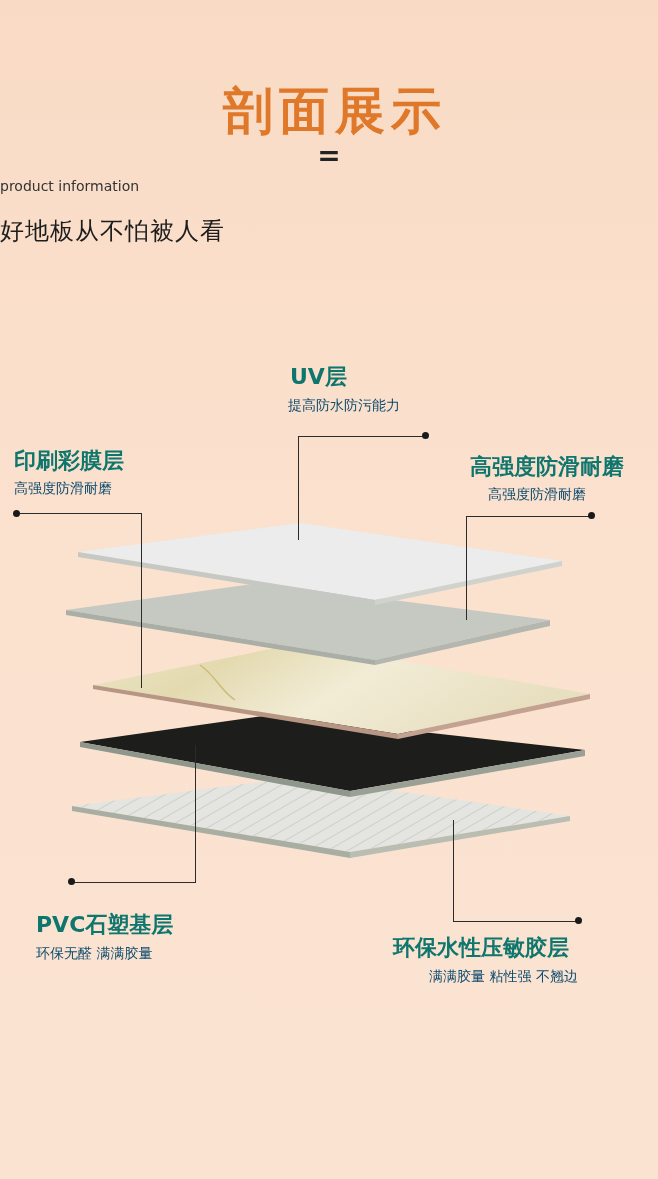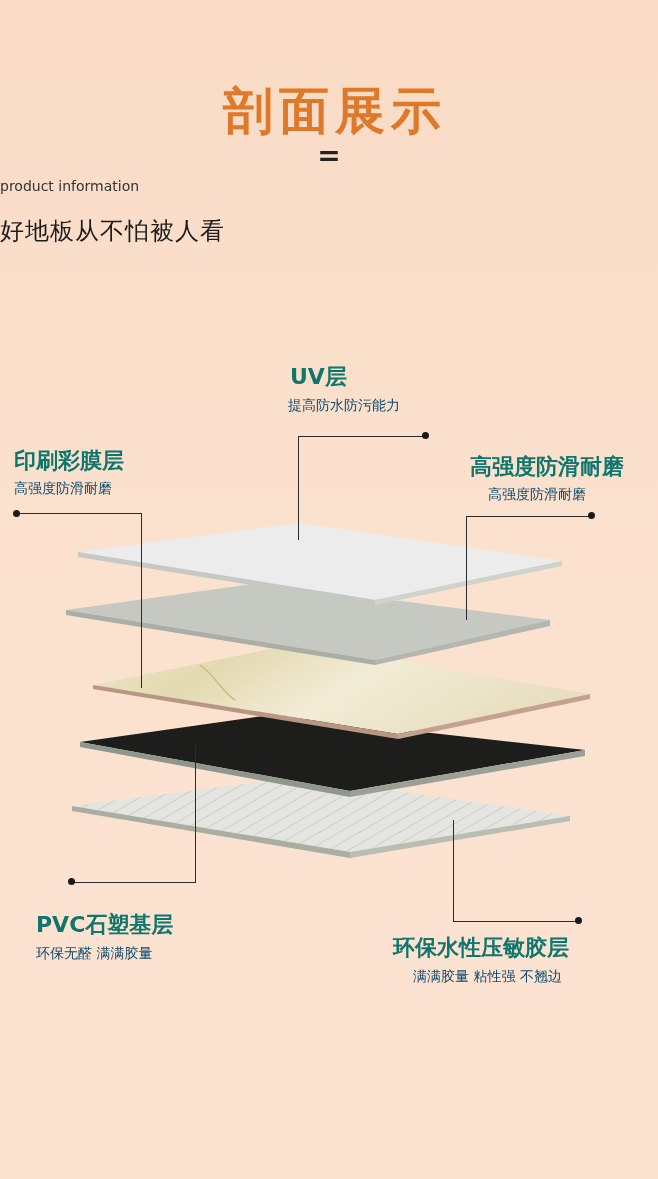--- a/index.html
+++ b/index.html
@@ -92,13 +92,13 @@
 <div class="line" style="left:195px;top:745px;width:1px;height:138px;"></div>
 <div class="line" style="left:72px;top:882px;width:124px;height:1px;"></div>
 <div class="dot" style="left:68px;top:878px;"></div>
 <div class="lbl-t" style="left:36px;top:910px;">PVC石塑基层</div>
 <div class="lbl-d" style="left:36px;top:945px;">环保无醛  满满胶量</div>
 
 <div class="line" style="left:453px;top:820px;width:1px;height:102px;"></div>
 <div class="line" style="left:453px;top:921px;width:126px;height:1px;"></div>
 <div class="dot" style="left:575px;top:917px;"></div>
 <div class="lbl-t" style="left:393px;top:933px;">环保水性压敏胶层</div>
-<div class="lbl-d" style="left:413px;top:968px;">满满胶量 粘性强 不翘边</div>
+<div class="lbl-d" style="left:429px;top:968px;">满满胶量 粘性强 不翘边</div>
 
 </body></html>

